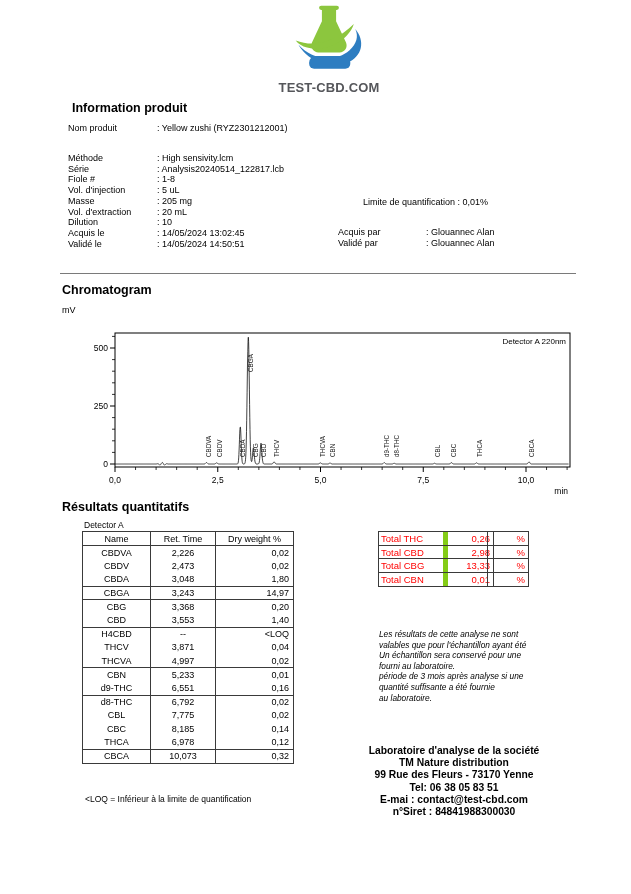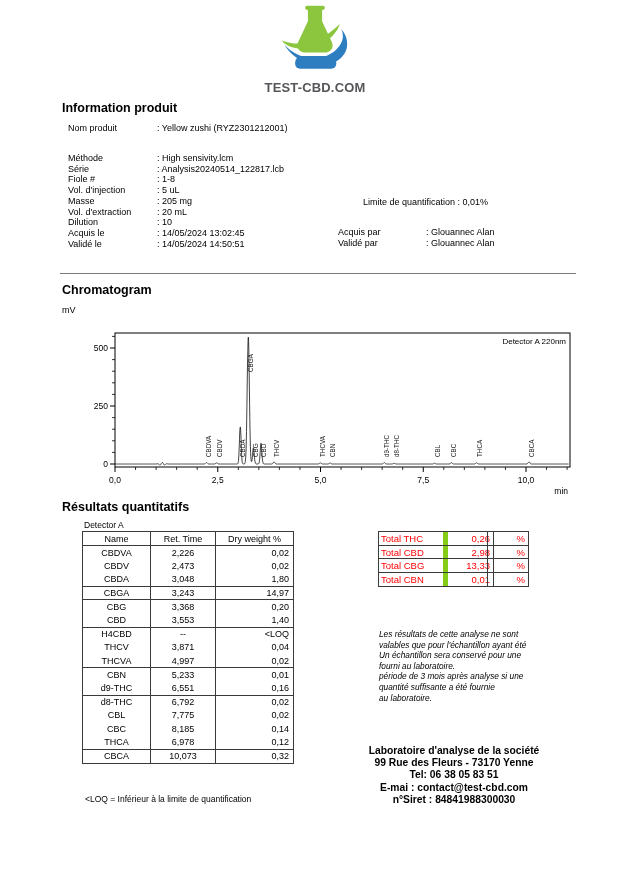--- a/index.html
+++ b/index.html
@@ -1,21 +1,21 @@
 <!DOCTYPE html>
 <html><head>
 <meta charset="utf-8">
 <style>
   html,body{margin:0;padding:0;background:#fff;}
   .page{position:relative;width:631px;height:894px;background:#fff;overflow:hidden;
         font-family:"Liberation Sans",sans-serif;color:#000;}
   .abs{position:absolute;}
   .h1{font-size:12.5px;font-weight:bold;}
   
-  .logo{left:250px;top:2px;width:130px;text-align:center;}
+  .logo{left:264px;top:2px;width:130px;text-align:center;}
   .brand{font-weight:bold;font-size:13.5px;color:#55565a;letter-spacing:.2px;transform:scaleX(.96);transform-origin:center;}
   
   .inforow{font-size:9px;line-height:10.7px;white-space:nowrap;}
   .ilabel{display:inline-block;width:89px;}
   .ilabel2{display:inline-block;width:88px;}
   .small9{font-size:9px;}
   
   .rtable{left:82px;top:531px;border-collapse:collapse;font-size:9px;border-radius:17px;}
   .rtable th,.rtable td{border-left:1px solid #3a3a3a;border-right:1px solid #3a3a3a;
       padding:0;height:13.6px;box-sizing:border-box;font-weight:normal;}
@@ -45,21 +45,21 @@
   <div class="abs logo">
     <svg width="78" height="74" viewBox="0 0 110 96">
       <path d="M12,56 C30,76 62,83 84,64 C94,55 97,44 92,34 C106,50 103,73 80,82 C54,92 24,77 12,56 Z" fill="#2d7dc1"></path>
       <path d="M36,72 h40 a9,9 0 0 1 9,9 v2 a7,7 0 0 1 -7,7 h-44 a7,7 0 0 1 -7,-7 v-2 a9,9 0 0 1 9,-9 z" fill="#2d7dc1"></path>
       <path d="M44,1 h22 a3,3 0 0 1 0,6 h-1 v16 l14,30 a10,10 0 0 1 -9,14 h-30 a10,10 0 0 1 -9,-14 l14,-30 v-16 h-1 a3,3 0 0 1 0,-6 z" fill="#8cc63e"></path>
       <path d="M8,50 C34,60 64,53 90,27 C82,51 52,67 24,60 C17,58 12,55 8,50 Z" fill="#8cc63e"></path>
     </svg>
     <div class="brand">TEST-CBD.COM</div>
   </div>
 
-  <div class="abs h1" style="left:62px;top:101px;">Information produit</div>
+  <div class="abs h1" style="left:72px;top:101px;">Information produit</div>
 
   <div class="abs inforow" style="left:68px;top:123px;">
     <span class="ilabel">Nom produit</span><span>: Yellow zushi (RYZ2301212001)</span>
   </div>
 
   <div class="abs" style="left:68px;top:153px;">
       <div class="inforow"><span class="ilabel">Méthode</span><span>: High sensivity.lcm</span></div>
       <div class="inforow"><span class="ilabel">Série</span><span>: Analysis20240514_122817.lcb</span></div>
       <div class="inforow"><span class="ilabel">Fiole #</span><span>: 1-8</span></div>
       <div class="inforow"><span class="ilabel">Vol. d'injection</span><span>: 5 uL</span></div>
@@ -274,19 +274,20 @@
       <div>valables que pour l'échantillon ayant été</div>
       <div>Un échantillon sera conservé pour une</div>
       <div>fourni au laboratoire.</div>
       <div>période de 3 mois après analyse si une</div>
       <div>quantité suffisante a été fournie</div>
       <div>au laboratoire.</div>
     </div>
 
   <div class="abs address">
       <div>Laboratoire d'analyse de la société</div>
+      <div>TM Nature distribution</div>
       <div>99 Rue des Fleurs - 73170 Yenne</div>
       <div>Tel: 06 38 05 83 51</div>
       <div>E-mai : contact@test-cbd.com</div>
       <div>n°Siret : 84841988300030</div>
     </div>
 
 </div>
 
 </body></html>

